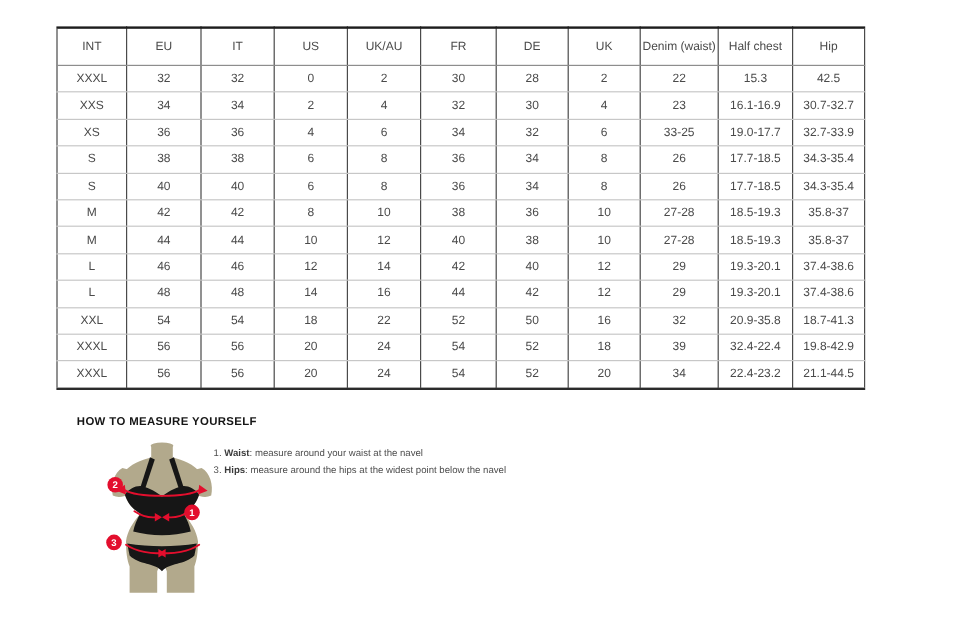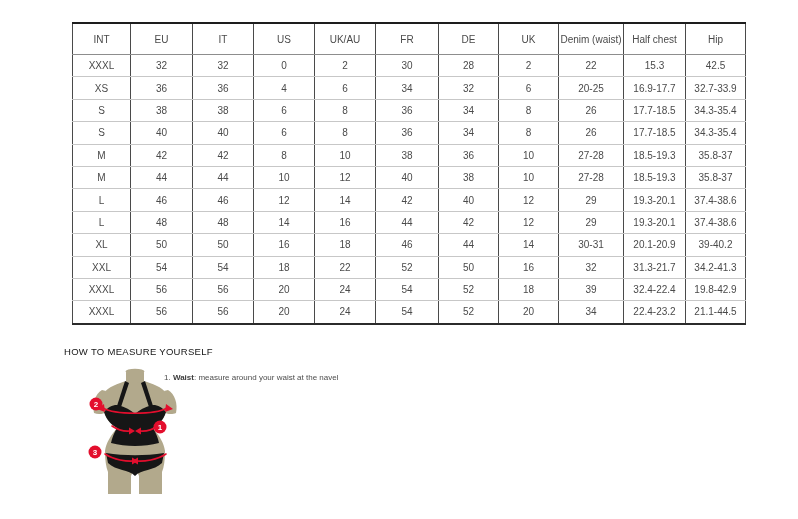--- a/index.html
+++ b/index.html
@@ -2,44 +2,44 @@
 <html><head>
 <meta charset="utf-8">
 <style>
   html,body{margin:0;padding:0;}
   body{
     width:798px;height:519px;background:#ffffff;position:relative;
     font-family:"Liberation Sans", sans-serif;overflow:hidden;
   }
   
   table.size-chart{
-    position:absolute;left:72px;top:22px;width:673px;
+    position:absolute;left:47px;top:22px;width:673px;
     border-collapse:collapse;table-layout:fixed;
     border-top:2px solid #1d1d1d;
     border-bottom:2px solid #2b2b2b;
     border-left:1px solid #4a4a4a;
     border-right:1px solid #4a4a4a;
     padding-left:36px;
   }
   table.size-chart th, table.size-chart td{
     border-left:1px solid #4a4a4a;border-right:1px solid #4a4a4a;
     text-align:center;vertical-align:middle;
     font-size:10px;font-weight:400;color:#4a4a4a;
     white-space:nowrap;overflow:hidden;padding:0;
   }
   table.size-chart thead th{height:30px;border-bottom:1px solid #8d8d8d;}
   table.size-chart tbody td{height:21.4px;border-bottom:1px solid #c7c7c7;}
   table.size-chart tbody tr:last-child td{border-bottom:none;}
   
   .measure-heading{
     position:absolute;left:64px;top:346px;
-    font-size:9.5px;font-weight:normal;color:#151515;letter-spacing:.3px;
+    font-size:9.5px;font-weight:bold;color:#151515;letter-spacing:.3px;
   }
   ol.measure-steps{
-    position:absolute;left:164px;top:371px;margin:0;padding:0;list-style:none;
+    position:absolute;left:178px;top:371px;margin:0;padding:0;list-style:none;
     font-size:8px;color:#4d4d4d;
   }
   ol.measure-steps li{line-height:14px;height:14px;white-space:nowrap;}
   ol.measure-steps b{font-weight:bold;color:#3c3c3c;}
   .figure-wrap{position:absolute;left:80px;top:368px;width:110px;height:134px;}
   .badge-num{font-size:8px;font-weight:bold;fill:#ffffff;font-family:"Liberation Sans",sans-serif;}
 </style>
 </head>
 <body>
 
@@ -80,30 +80,43 @@
         <td>0</td>
         <td>2</td>
         <td>30</td>
         <td>28</td>
         <td>2</td>
         <td>22</td>
         <td>15.3</td>
         <td>42.5</td>
       </tr>
       <tr>
+        <td>XXS</td>
+        <td>34</td>
+        <td>34</td>
+        <td>2</td>
+        <td>4</td>
+        <td>32</td>
+        <td>30</td>
+        <td>4</td>
+        <td>23</td>
+        <td>16.1-16.9</td>
+        <td>30.7-32.7</td>
+      </tr>
+      <tr>
         <td>XS</td>
         <td>36</td>
         <td>36</td>
         <td>4</td>
         <td>6</td>
         <td>34</td>
         <td>32</td>
         <td>6</td>
-        <td>20-25</td>
-        <td>16.9-17.7</td>
+        <td>33-25</td>
+        <td>19.0-17.7</td>
         <td>32.7-33.9</td>
       </tr>
       <tr>
         <td>S</td>
         <td>38</td>
         <td>38</td>
         <td>6</td>
         <td>8</td>
         <td>36</td>
         <td>34</td>
@@ -171,44 +184,31 @@
         <td>14</td>
         <td>16</td>
         <td>44</td>
         <td>42</td>
         <td>12</td>
         <td>29</td>
         <td>19.3-20.1</td>
         <td>37.4-38.6</td>
       </tr>
       <tr>
-        <td>XL</td>
-        <td>50</td>
-        <td>50</td>
-        <td>16</td>
-        <td>18</td>
-        <td>46</td>
-        <td>44</td>
-        <td>14</td>
-        <td>30-31</td>
-        <td>20.1-20.9</td>
-        <td>39-40.2</td>
-      </tr>
-      <tr>
         <td>XXL</td>
         <td>54</td>
         <td>54</td>
         <td>18</td>
         <td>22</td>
         <td>52</td>
         <td>50</td>
         <td>16</td>
         <td>32</td>
-        <td>31.3-21.7</td>
-        <td>34.2-41.3</td>
+        <td>20.9-35.8</td>
+        <td>18.7-41.3</td>
       </tr>
       <tr>
         <td>XXXL</td>
         <td>56</td>
         <td>56</td>
         <td>20</td>
         <td>24</td>
         <td>54</td>
         <td>52</td>
         <td>18</td>
@@ -229,20 +229,21 @@
         <td>22.4-23.2</td>
         <td>21.1-44.5</td>
       </tr>
     </tbody>
 </table>
 
 <div class="measure-heading">HOW TO MEASURE YOURSELF</div>
 
 <ol class="measure-steps">
     <li>1. <b>Waist</b>: measure around your waist at the navel</li>
+    <li>3. <b>Hips</b>: measure around the hips at the widest point below the navel</li>
   </ol>
 
 <div class="figure-wrap">
   <svg width="110" height="134" viewBox="0 0 110 134">
 
     <g fill="#b2a98c">
       <ellipse cx="55" cy="3.5" rx="9.5" ry="2.8"></ellipse>
       <rect x="46" y="2.5" width="18" height="13" rx="2"></rect>
       <path d="M22,22 C15,26 12,36 14,45 C18,47 24,46 26,44 C23,37 23,29 26,23 Z"></path>
       <path d="M88,22 C95,26 98,36 96,45 C92,47 86,46 84,44 C87,37 87,29 84,23 Z"></path>

